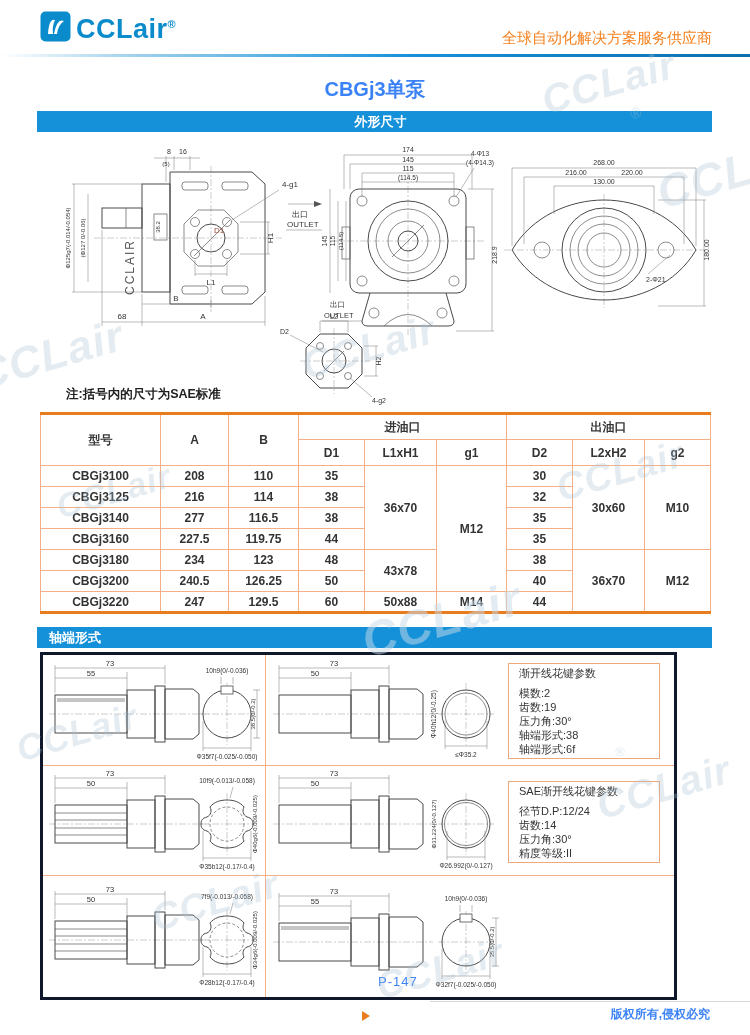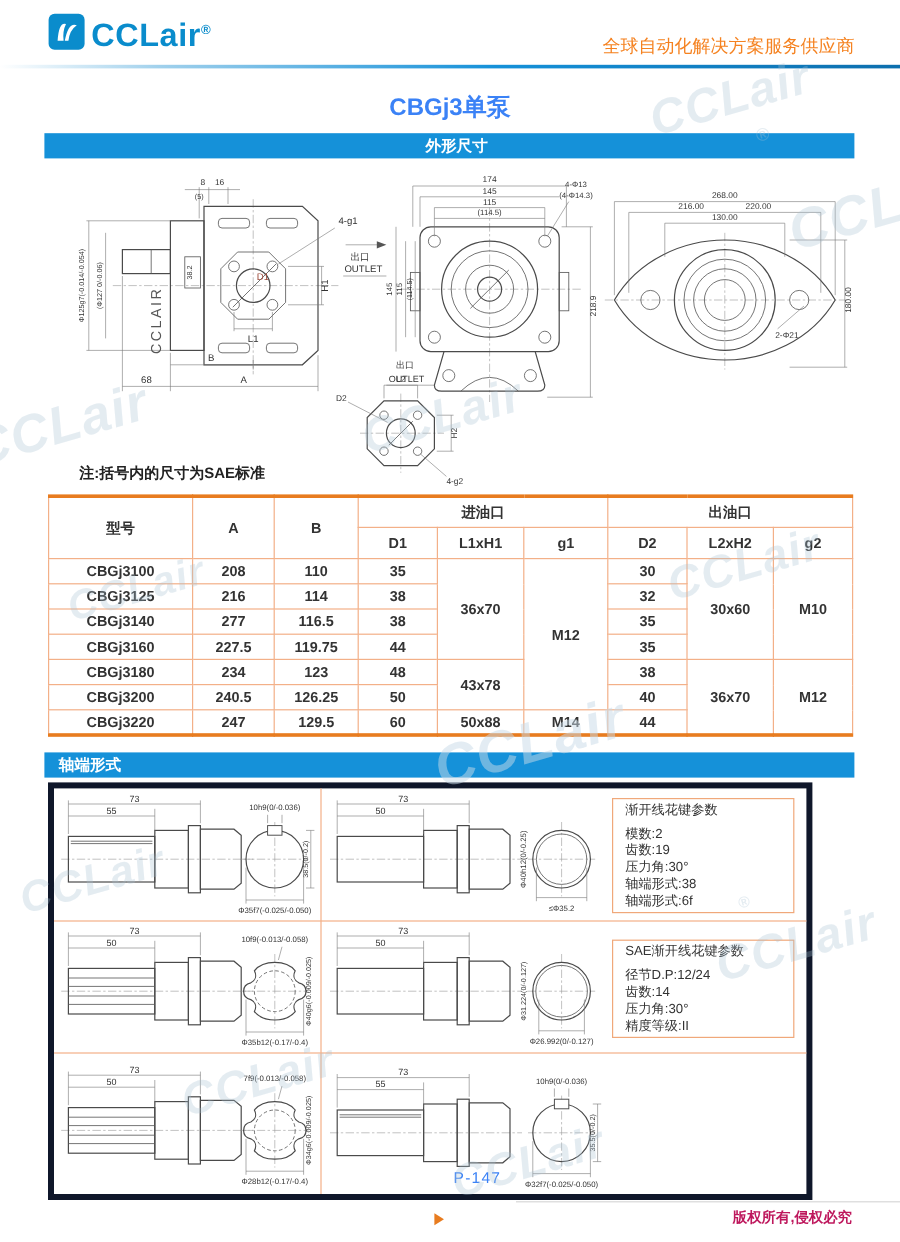--- a/index.html
+++ b/index.html
@@ -42,32 +42,32 @@
   
   .spec-table { position:absolute; left:40px; top:412px; width:670px;
     border-collapse:collapse; table-layout:fixed; font-size:12px; color:#333;
     border-top:3px solid #e87c1f; border-bottom:3px solid #e87c1f; }
   .spec-table th, .spec-table td { border:1px solid #f3b088; text-align:center; font-weight:normal; }
   .spec-table thead th { height:26px;font-weight:bold; }
   .spec-table tbody td { height:21px;font-weight:bold; }
 
   
   .grid { position:absolute; left:40px; top:652px; width:637px; height:348px;
-    border:5px solid #0f172a; }
+    border:3px solid #0f172a; }
   .grid .vline { position:absolute; left:222px; top:0; width:1px; height:100%; background:#f3b088; }
   .grid .hline { position:absolute; left:0; width:100%; height:1px; background:#f3b088; }
   .param-box { position:absolute; left:465px; width:152px; border:1px solid #f0a87a;
     padding:2px 10px; font-size:11px; line-height:14px; color:#333; background:#fff; }
   .param-box .pb-title { margin-bottom:6px; }
 
   
   .pg-marker { position:absolute; left:362px; top:1011px; width:0; height:0;
     border-left:8px solid #e87c1f; border-top:5px solid transparent; border-bottom:5px solid transparent; }
   .pg-num { position:absolute; left:378px; top:974px; font-size:13px; color:#3b82f6; letter-spacing:1px; }
-  .copyright { position:absolute; right:40px; top:1006px; font-size:12px; font-weight:bold; color:#be185d;text-align:right; }
+  .copyright { position:absolute; right:40px; top:1006px; font-size:12px; font-weight:bold; color:#3b82f6;text-align:right; }
   .foot-line { position:absolute; left:430px; top:1001px; width:320px; height:1px; background:#d8d8d8; }
 
   
   .wm { position:absolute; color:#a9c2d3; opacity:0.30; font-weight:bold; font-style:italic;
     transform:rotate(-16deg); pointer-events:none; z-index:6; letter-spacing:1px; white-space:nowrap; }
 </style>
 </head>
 <body>
 
 <svg width="0" height="0" style="position:absolute">

